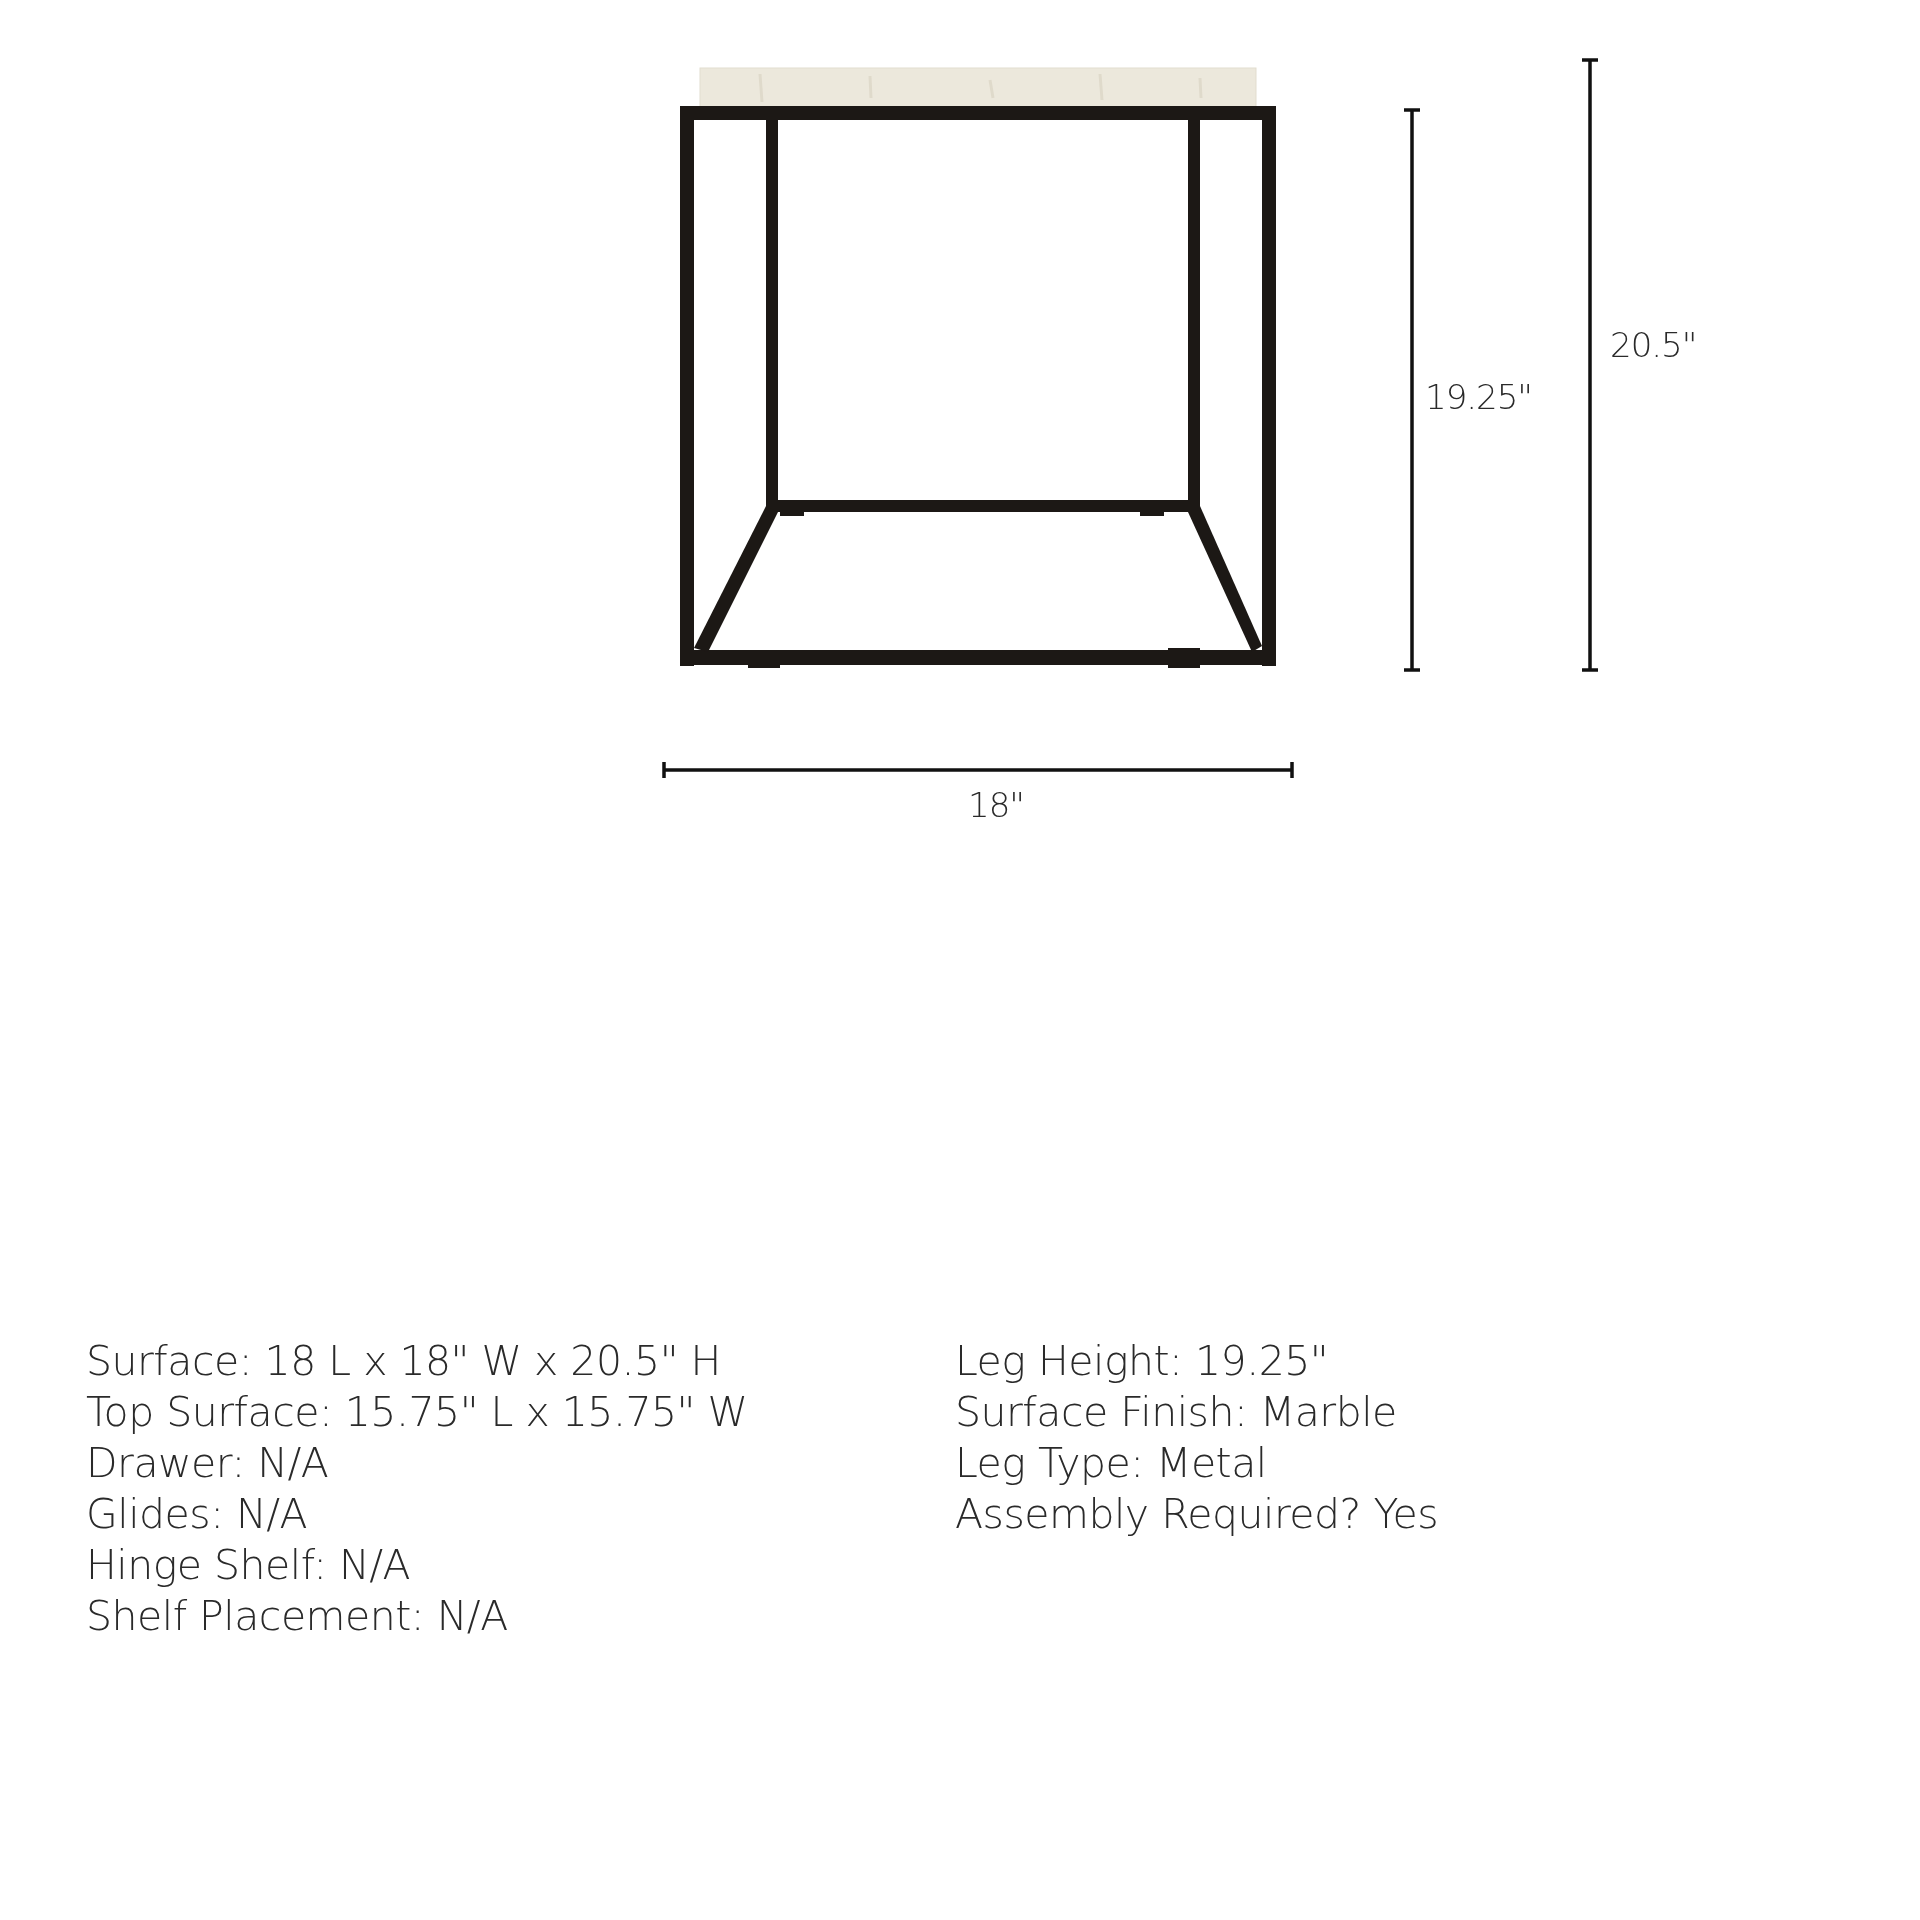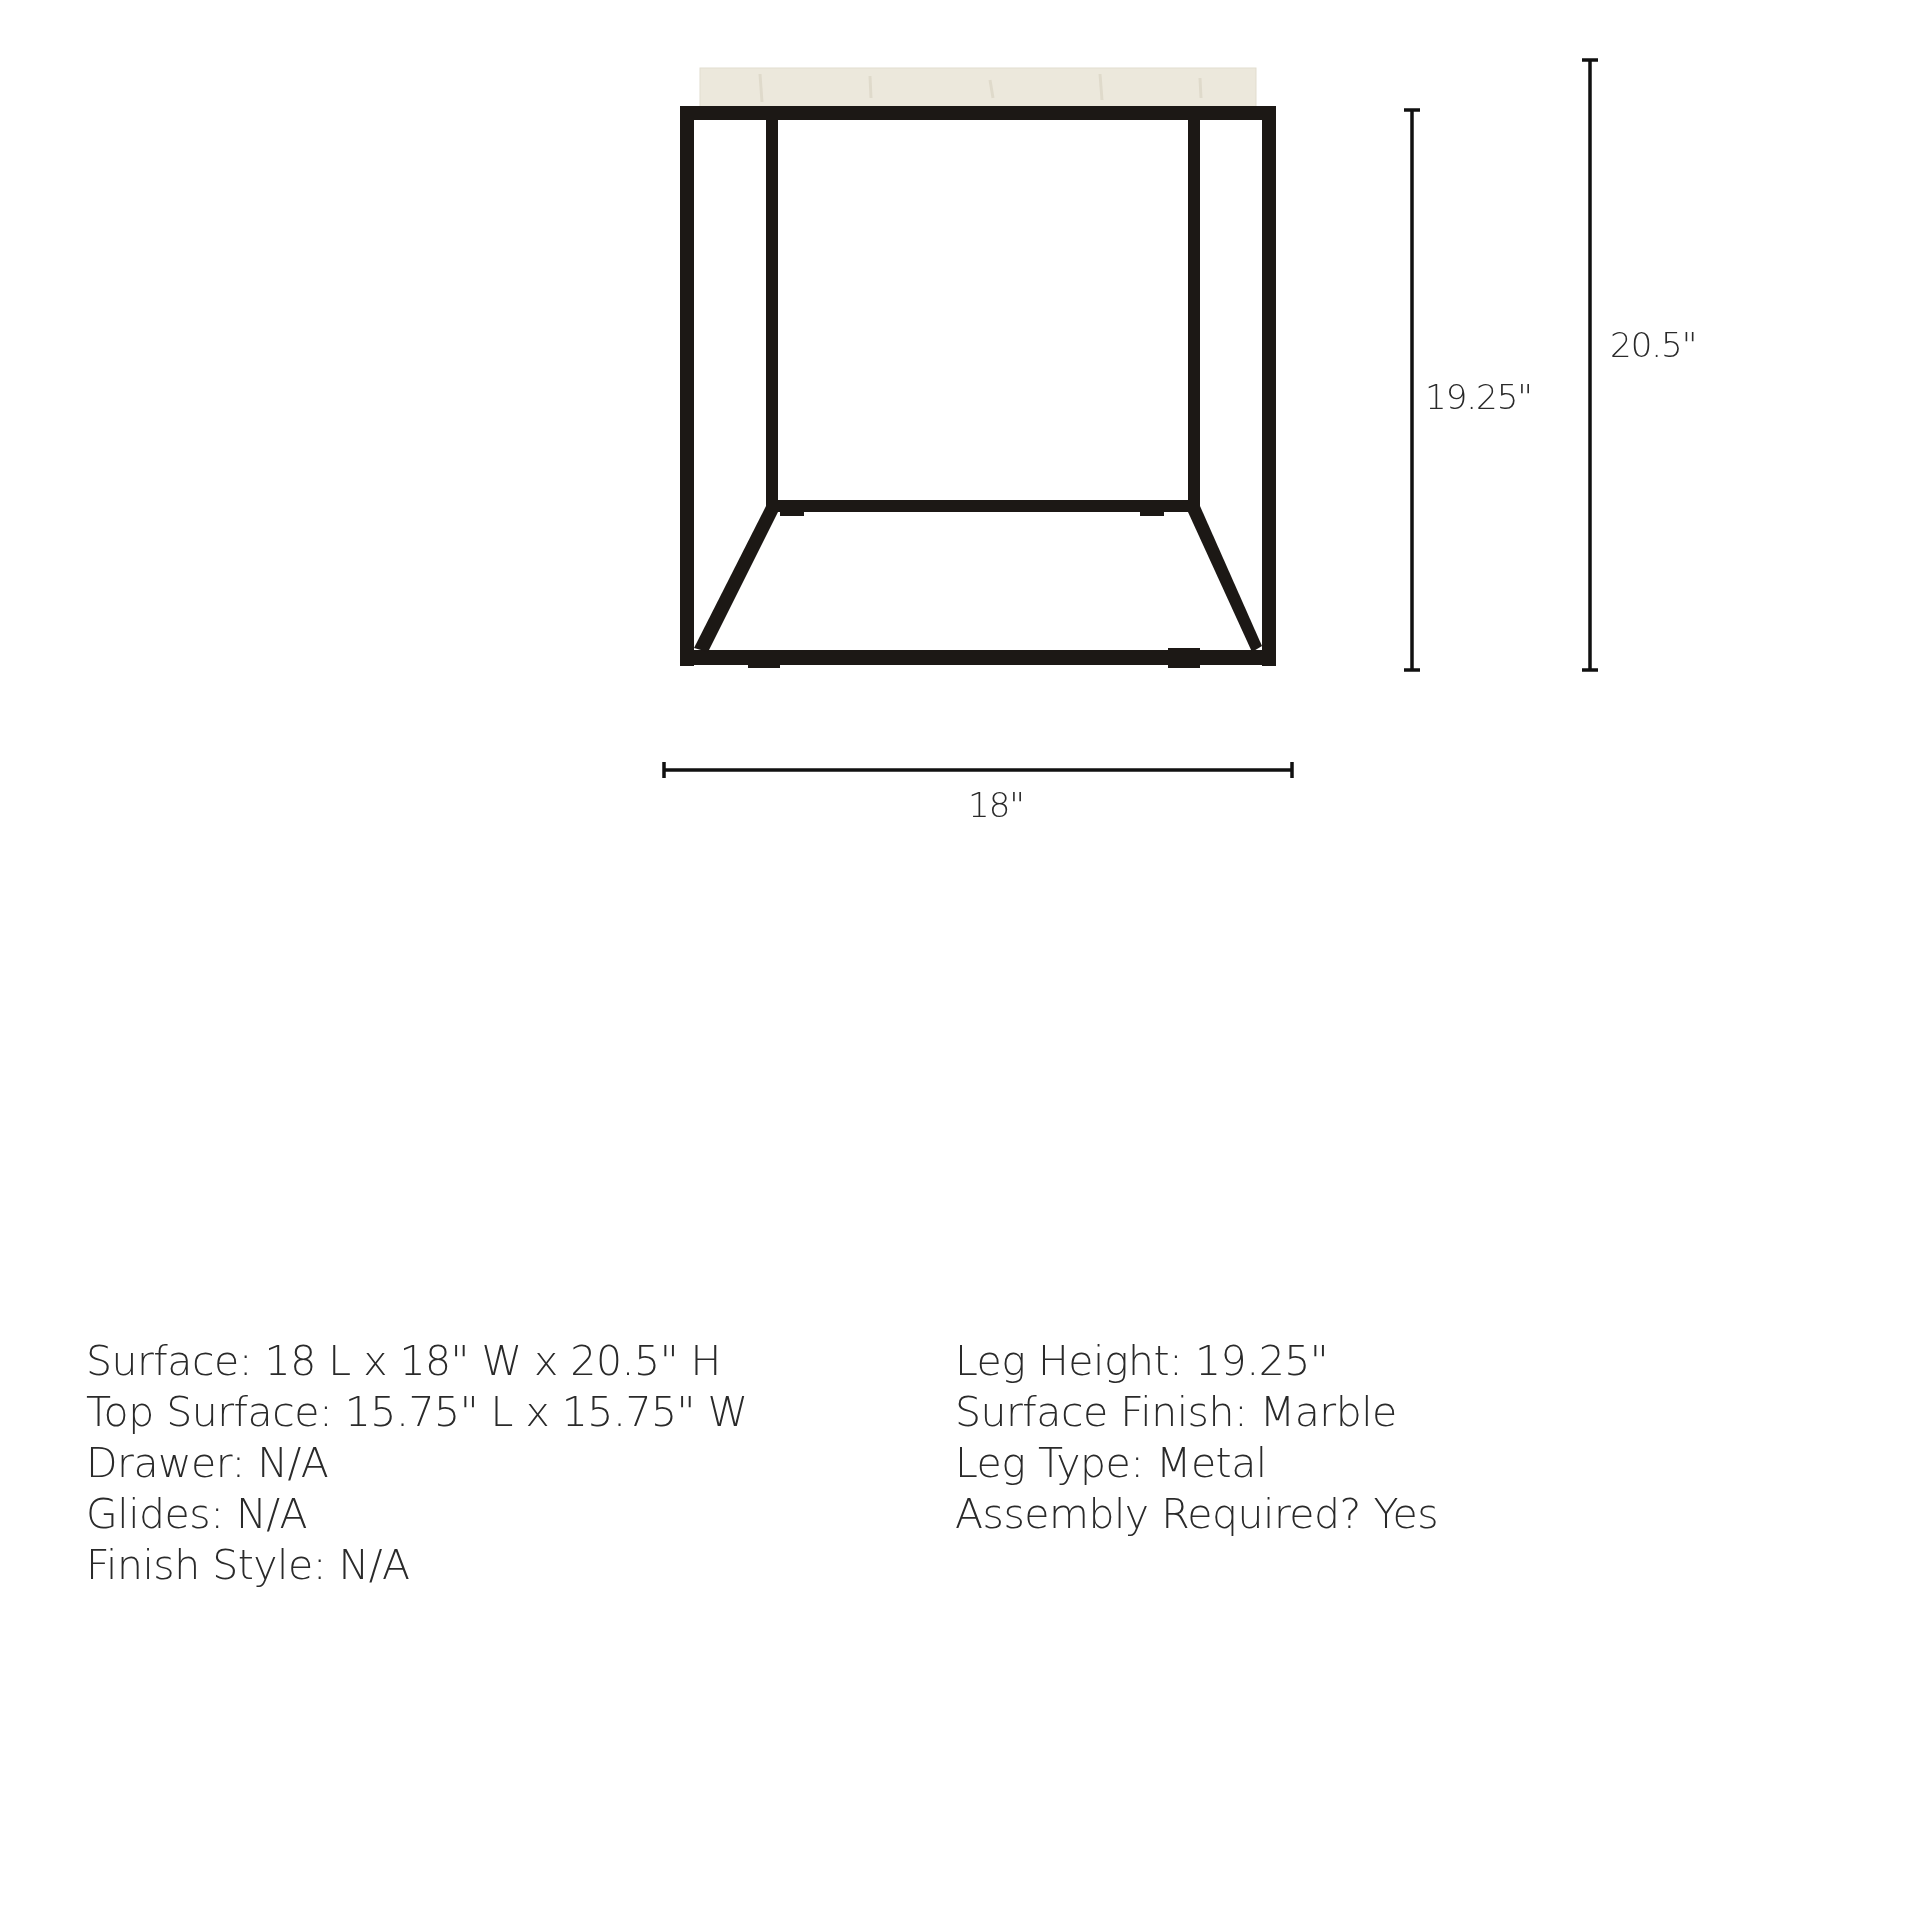--- a/index.html
+++ b/index.html
@@ -124,21 +124,22 @@
   <div class="dim-label dim-1925">19.25"</div>
   <div class="dim-label dim-205">20.5"</div>
 </div>
 
 <div class="specs">
   <div class="spec-col left">
     <div class="spec-line"><span>Surface:</span> <span>18 L x 18" W x 20.5" H</span></div>
     <div class="spec-line"><span>Top Surface:</span> <span>15.75" L x 15.75" W</span></div>
     <div class="spec-line"><span>Drawer:</span> <span>N/A</span></div>
     <div class="spec-line"><span>Glides:</span> <span>N/A</span></div>
-    <div class="spec-line"><span>Finish Style:</span> <span>N/A</span></div>
+    <div class="spec-line"><span>Hinge Shelf:</span> <span>N/A</span></div>
+    <div class="spec-line"><span>Shelf Placement:</span> <span>N/A</span></div>
   </div>
   <div class="spec-col right">
     <div class="spec-line"><span>Leg Height:</span> <span>19.25"</span></div>
     <div class="spec-line"><span>Surface Finish:</span> <span>Marble</span></div>
     <div class="spec-line"><span>Leg Type:</span> <span>Metal</span></div>
     <div class="spec-line"><span>Assembly Required?</span> <span>Yes</span></div>
   </div>
 </div>
 
 </body></html>

